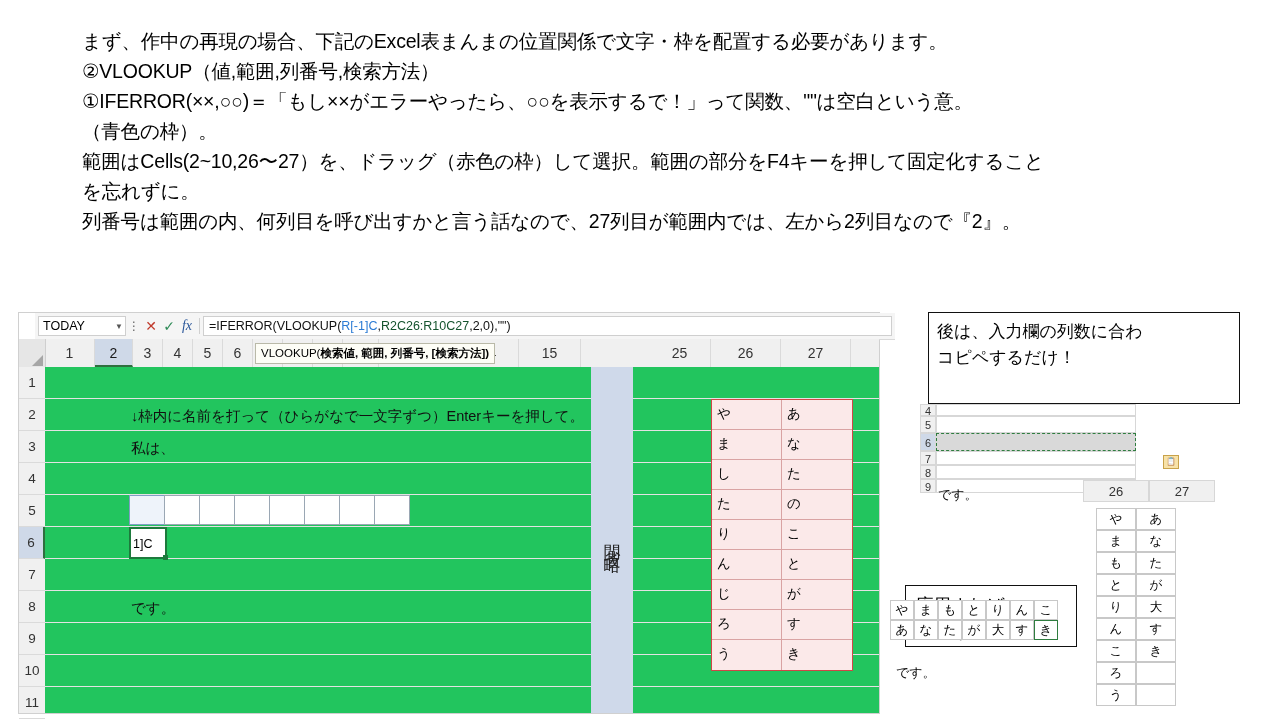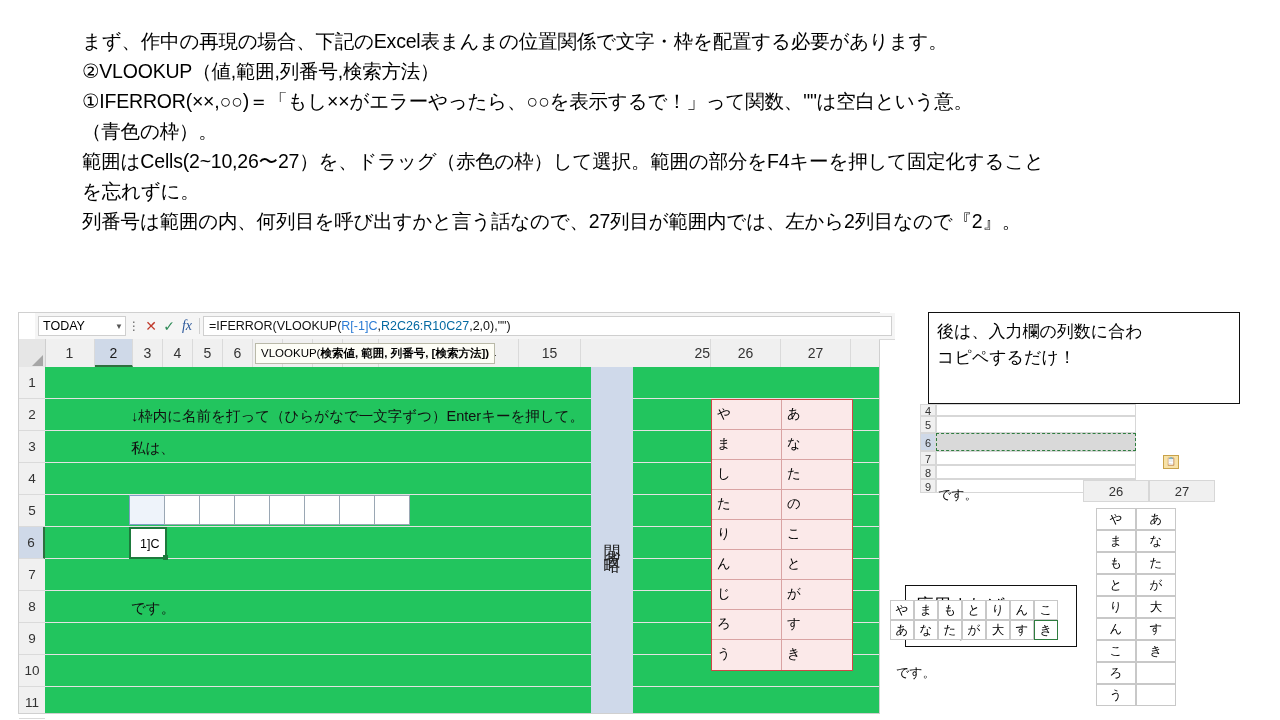--- a/index.html
+++ b/index.html
@@ -43,21 +43,21 @@
   .fbtn.x{color:#c0392b;}
   .fbtn.chk{color:#2e8b57;}
   .fbtn.fx{color:#2b579a;font-style:italic;font-family:"Liberation Serif",serif;}
   .fsep{width:1px;height:16px;background:#d0d0d0;margin:0 3px;}
   .formula{
     flex:1;height:20px;background:#fff;border:1px solid #cfcfcf;
     margin-right:3px;display:flex;align-items:center;padding-left:5px;
     font-size:12.5px;box-sizing:border-box;white-space:nowrap;
   }
   .f-blue{color:#2b7bd4;}
-  .f-red{color:#0369a1;}
+  .f-red{color:#14532d;}
   .f-plain{color:#111;}
 
   
   .tooltip{
     position:absolute;left:236px;top:30px;
     background:#fdfdf6;border:1px solid #b9b9a8;
     font-size:11.5px;padding:2px 5px;white-space:nowrap;z-index:40;
   }
   .tooltip b{font-weight:bold;}
 
@@ -96,21 +96,21 @@
   .note-text{position:absolute;font-size:14.5px;white-space:nowrap;color:#111;}
 
   
   .boxrow{position:absolute;display:flex;}
   .boxrow .cellbox{width:36px;height:30px;border:1px solid #9aa7b4;margin-left:-1px;background:#fff;box-sizing:border-box;}
   .boxrow .cellbox.first{background:#eef3fa;border-color:#7f9dc4;margin-left:0;}
 
   
   .activecell{
     position:absolute;width:38px;height:32px;border:2px solid #1d7a3c;box-sizing:border-box;background:#fff;
-    font-size:12.5px;padding-left:9px;line-height:30px;
+    font-size:12.5px;padding-left:2px;line-height:30px;
   }
   .activecell:after{
     content:"";position:absolute;right:-3px;bottom:-3px;width:5px;height:5px;background:#1d7a3c;
   }
 
   
   .band{
     position:absolute;top:54px;width:42px;height:346px;background:#cfd9ea;
     display:flex;align-items:center;justify-content:center;
   }
@@ -201,21 +201,21 @@
       <div class="ch" style="left:114px;width:30px;">3</div>
       <div class="ch" style="left:144px;width:30px;">4</div>
       <div class="ch" style="left:174px;width:30px;">5</div>
       <div class="ch" style="left:204px;width:30px;">6</div>
       <div class="ch" style="left:234px;width:30px;">7</div>
       <div class="ch" style="left:264px;width:30px;">8</div>
       <div class="ch" style="left:294px;width:30px;">9</div>
       <div class="ch" style="left:324px;width:36px;">10</div>
       <div class="ch" style="left:440px;width:60px;">14</div>
       <div class="ch" style="left:500px;width:62px;">15</div>
-      <div class="ch" style="left:630px;width:62px;text-align:right;">25</div>
+      <div class="ch" style="left:630px;width:62px;">25</div>
       <div class="ch" style="left:692px;width:70px;">26</div>
       <div class="ch" style="left:762px;width:70px;">27</div>
     </div>
 
     <div class="rowhdr">
       <div class="rh" style="top:0px;">1</div>
       <div class="rh" style="top:32px;">2</div>
       <div class="rh" style="top:64px;">3</div>
       <div class="rh" style="top:96px;">4</div>
       <div class="rh" style="top:128px;">5</div>

